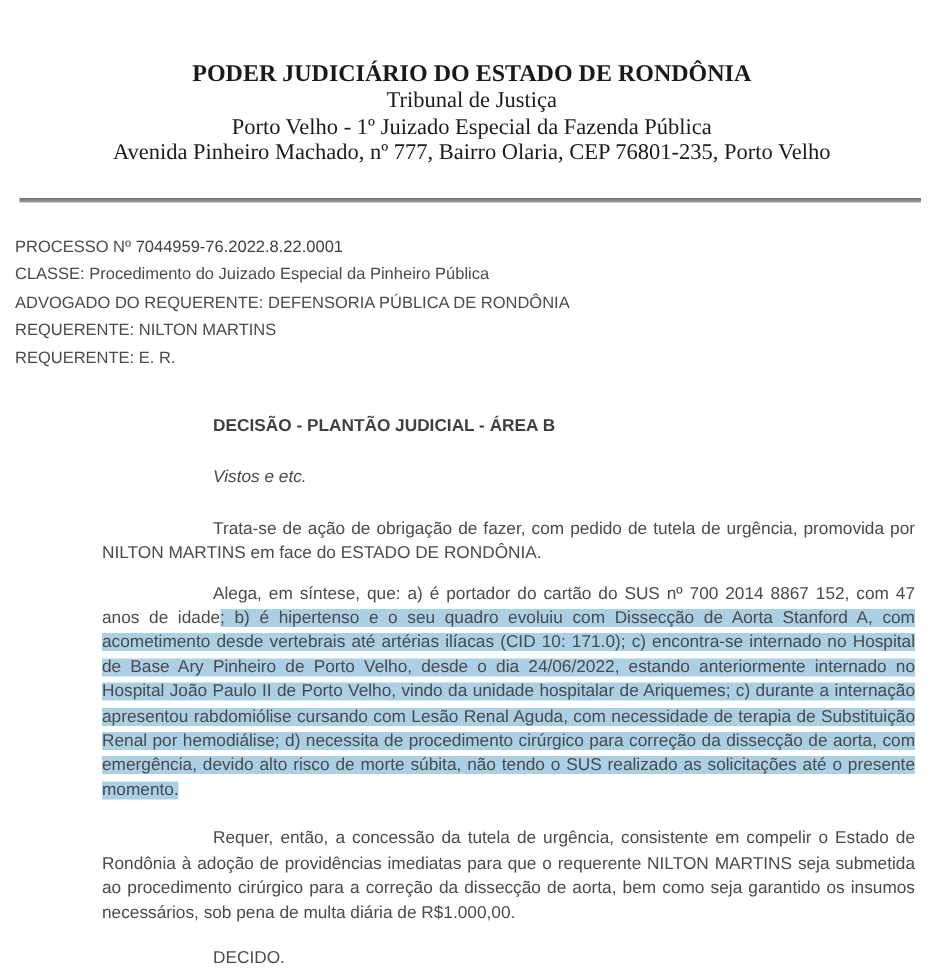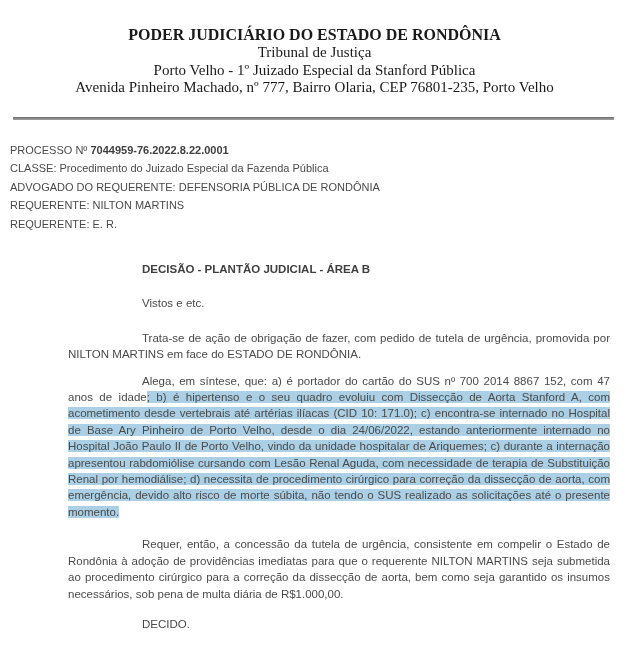--- a/index.html
+++ b/index.html
@@ -10,20 +10,21 @@
     background: #ffffff;
     overflow: hidden;
     font-family: "Liberation Sans", sans-serif;
   }
   
   .letterhead {
     padding-top: 25px;
     text-align: center;
     font-family: "Liberation Serif", serif;
     color: #1a1a1a;
+    margin-top: 15px;
   }
   .lh-title {
     font-size: 16px;
     font-weight: bold;
     line-height: 19px;
   }
   .lh-sub {
     font-size: 15px;
     line-height: 17.5px;
   }
@@ -33,35 +34,35 @@
     height: 3px;
     background: linear-gradient(#6e6e6e, #a3a3a3);
   }
   
   .case-info {
     margin: 21px 10px 0 10px;
     font-size: 11px;
     line-height: 18.5px;
     color: #4a4a4a;
   }
-  .ci-line b { font-weight: bold; color: #3f3f3f; }
+  .ci-line b { font-weight: normal; color: #3f3f3f; }
   
   .body-text {
     margin: 28px 19px 0 68px;
     font-size: 11.5px;
     line-height: 16.4px;
     color: #4a4a4a;
     text-align: justify;
   }
   .body-text p {
     margin: 0;
     text-indent: 74px;
   }
   .p-heading { font-weight: bold; color: #3f3f3f; }
-  .p-vistos { margin-top: 18px !important; }
+  .p-vistos { margin-top: 18px !important; font-style: italic; }
   .p-trata  { margin-top: 18px !important; }
   .p-alega  { margin-top: 10px !important; }
   .p-requer { margin-top: 16px !important; }
   .p-breve  { margin-top: 13px !important; }
   .p-decido { margin-top: 14px !important; }
   mark.hl {
     background: var(--hl, #abd0e6);
     color: inherit;
     padding: 0 0;
     -webkit-box-decoration-break: clone;
@@ -69,29 +70,29 @@
   }
 </style>
 </head>
 <body>
 
 <div class="page">
 
   <header class="letterhead">
     <div class="lh-title">PODER JUDICIÁRIO DO ESTADO DE RONDÔNIA</div>
     <div class="lh-sub">Tribunal de Justiça</div>
-    <div class="lh-sub">Porto Velho - 1º Juizado Especial da Stanford Pública</div>
+    <div class="lh-sub">Porto Velho - 1º Juizado Especial da Fazenda Pública</div>
     <div class="lh-sub">Avenida Pinheiro Machado, nº 777, Bairro Olaria, CEP 76801-235, Porto Velho</div>
   </header>
 
   <div class="rule"></div>
 
   <section class="case-info">
     <div class="ci-line"><span>PROCESSO Nº </span><b>7044959-76.2022.8.22.0001</b></div>
-    <div class="ci-line">CLASSE: Procedimento do Juizado Especial da Fazenda Pública</div>
+    <div class="ci-line">CLASSE: Procedimento do Juizado Especial da Pinheiro Pública</div>
     <div class="ci-line">ADVOGADO DO REQUERENTE: DEFENSORIA PÚBLICA DE RONDÔNIA</div>
     <div class="ci-line">REQUERENTE: NILTON MARTINS</div>
     <div class="ci-line">REQUERENTE: E. R.</div>
   </section>
 
   <section class="body-text">
     <p class="p-heading">DECISÃO - PLANTÃO JUDICIAL - ÁREA B</p>
     <p class="p-vistos">Vistos e etc.</p>
     <p class="p-trata">Trata-se de ação de obrigação de fazer, com pedido de tutela de urgência, promovida por NILTON MARTINS em face do ESTADO DE RONDÔNIA.</p>
     <p class="p-alega"><span>Alega, em síntese, que: a) é portador do cartão do SUS nº 700 2014 8867 152, com 47 anos de idade</span><mark class="hl">; b) é hipertenso e o seu quadro evoluiu com Dissecção de Aorta Stanford A, com acometimento desde vertebrais até artérias ilíacas (CID 10: 171.0); c) encontra-se internado no Hospital de Base Ary Pinheiro de Porto Velho, desde o dia 24/06/2022, estando anteriormente internado no Hospital João Paulo II de Porto Velho, vindo da unidade hospitalar de Ariquemes; c) durante a internação apresentou rabdomiólise cursando com Lesão Renal Aguda, com necessidade de terapia de Substituição Renal por hemodiálise; d) necessita de procedimento cirúrgico para correção da dissecção de aorta, com emergência, devido alto risco de morte súbita, não tendo o SUS realizado as solicitações até o presente momento.</mark></p>

